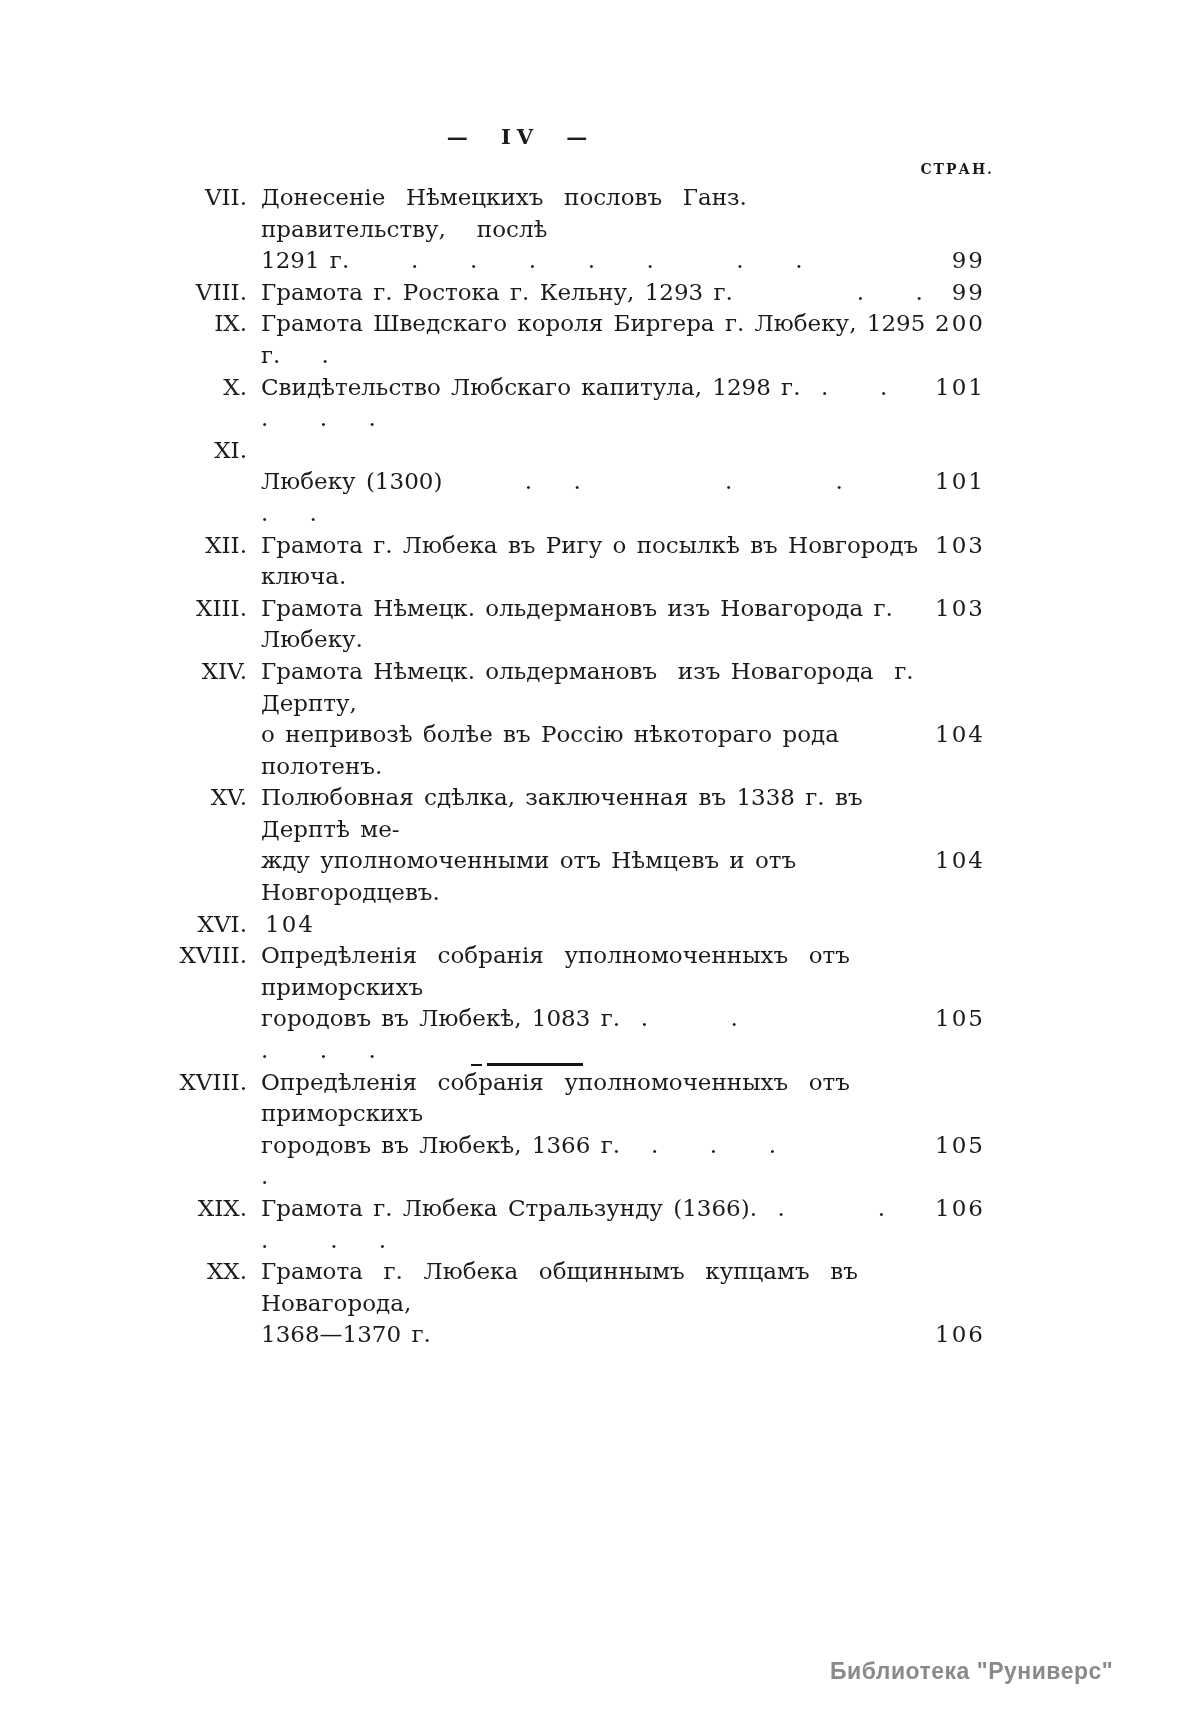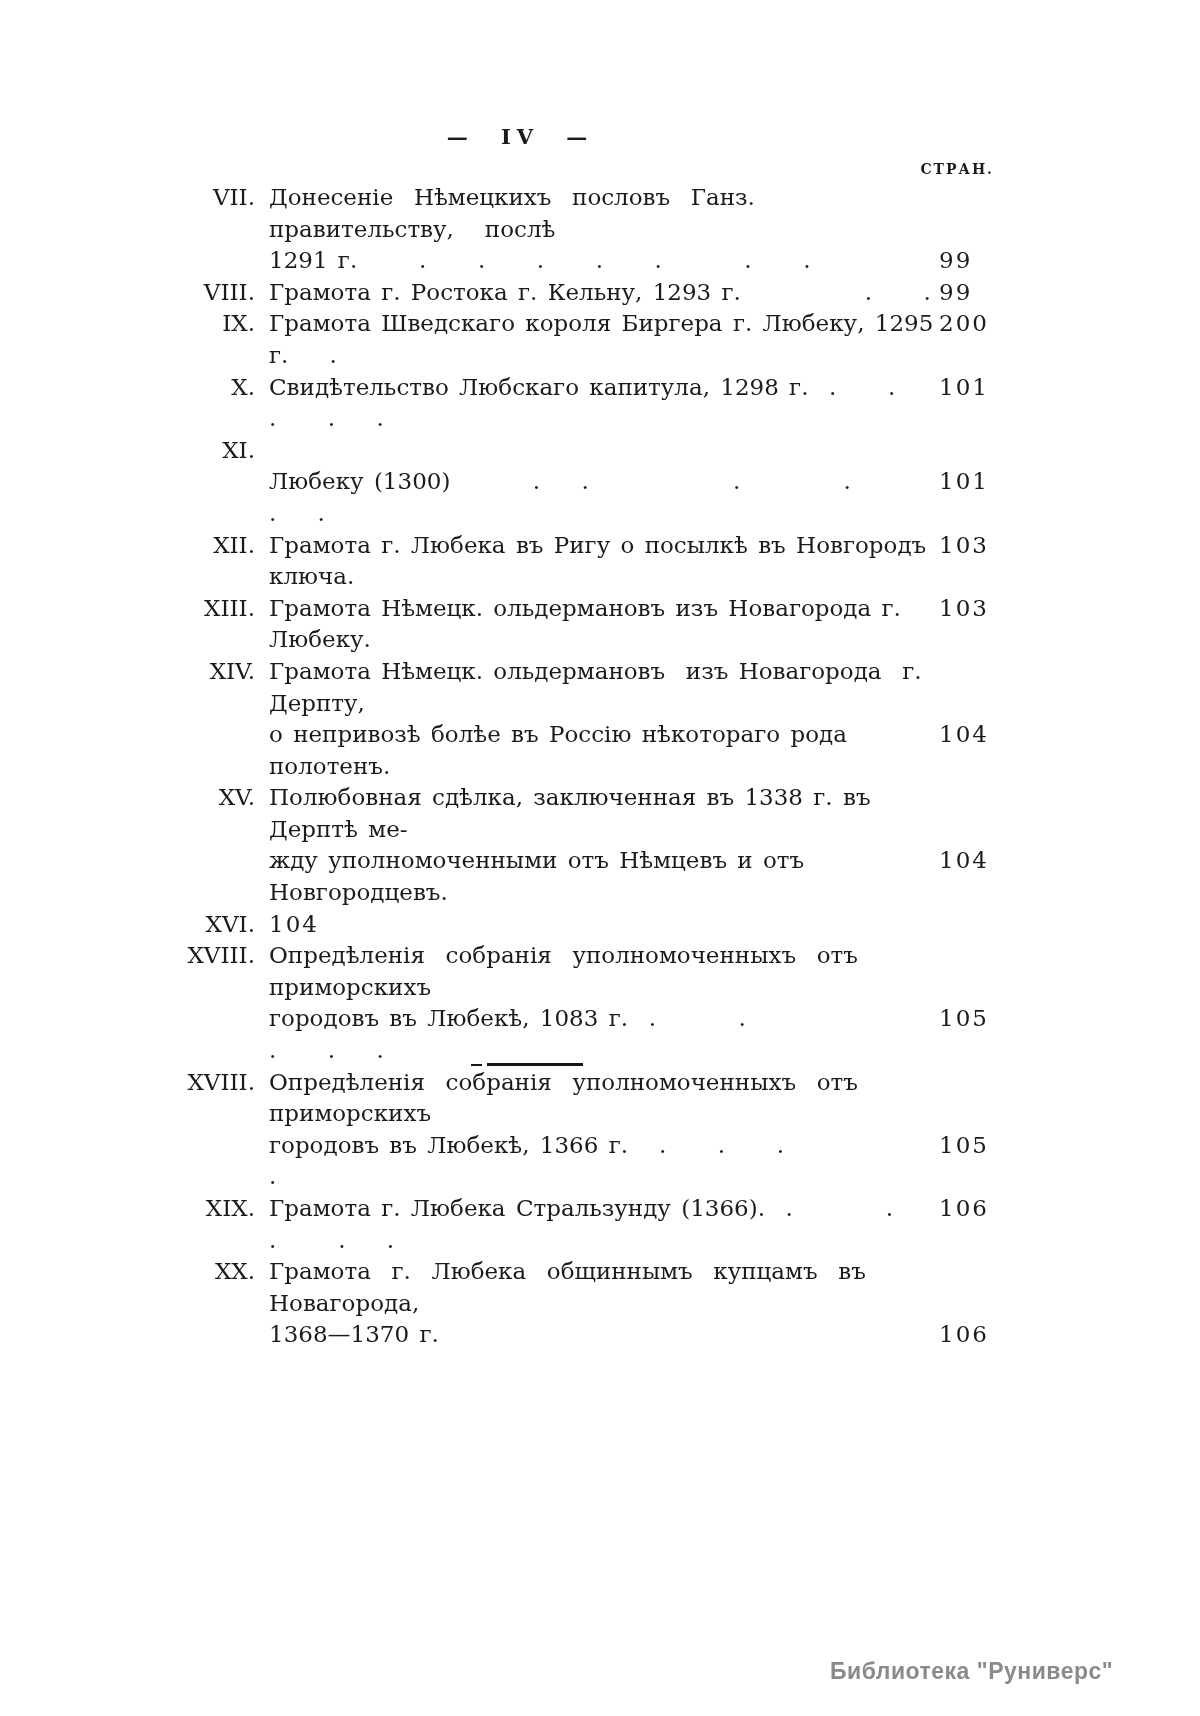--- a/index.html
+++ b/index.html
@@ -26,21 +26,21 @@
   }
   .col-head {
     position: absolute;
     top: 161px; right: 206px;
     font-size: 14px;
     font-weight: bold;
     letter-spacing: 2px;
   }
   .toc {
     position: absolute;
-    top: 182px; left: 183px; width: 810px;
+    top: 182px; left: 175px; width: 810px;
   }
   .line {
     display: flex;
     align-items: baseline;
     line-height: 31.6px;
     font-size: 23px;
   }
   .num {
     flex: none;
     width: 72px;
@@ -49,21 +49,21 @@
   }
   .text {
     flex: 1;
     white-space: pre-wrap;
     word-spacing: 3px;
     overflow: hidden;
   }
   .pg {
     flex: none;
     min-width: 54px;
-    text-align: left;
+    text-align: right;
     letter-spacing: 2px;
   }
   .divider {
     position: absolute;
     top: 1063px; left: 471px;
     width: 112px; height: 3px;
   }
   .divider .dash-short {
     position: absolute; left: 0; top: 1px;
     width: 11px; height: 2px; background: #151515;

